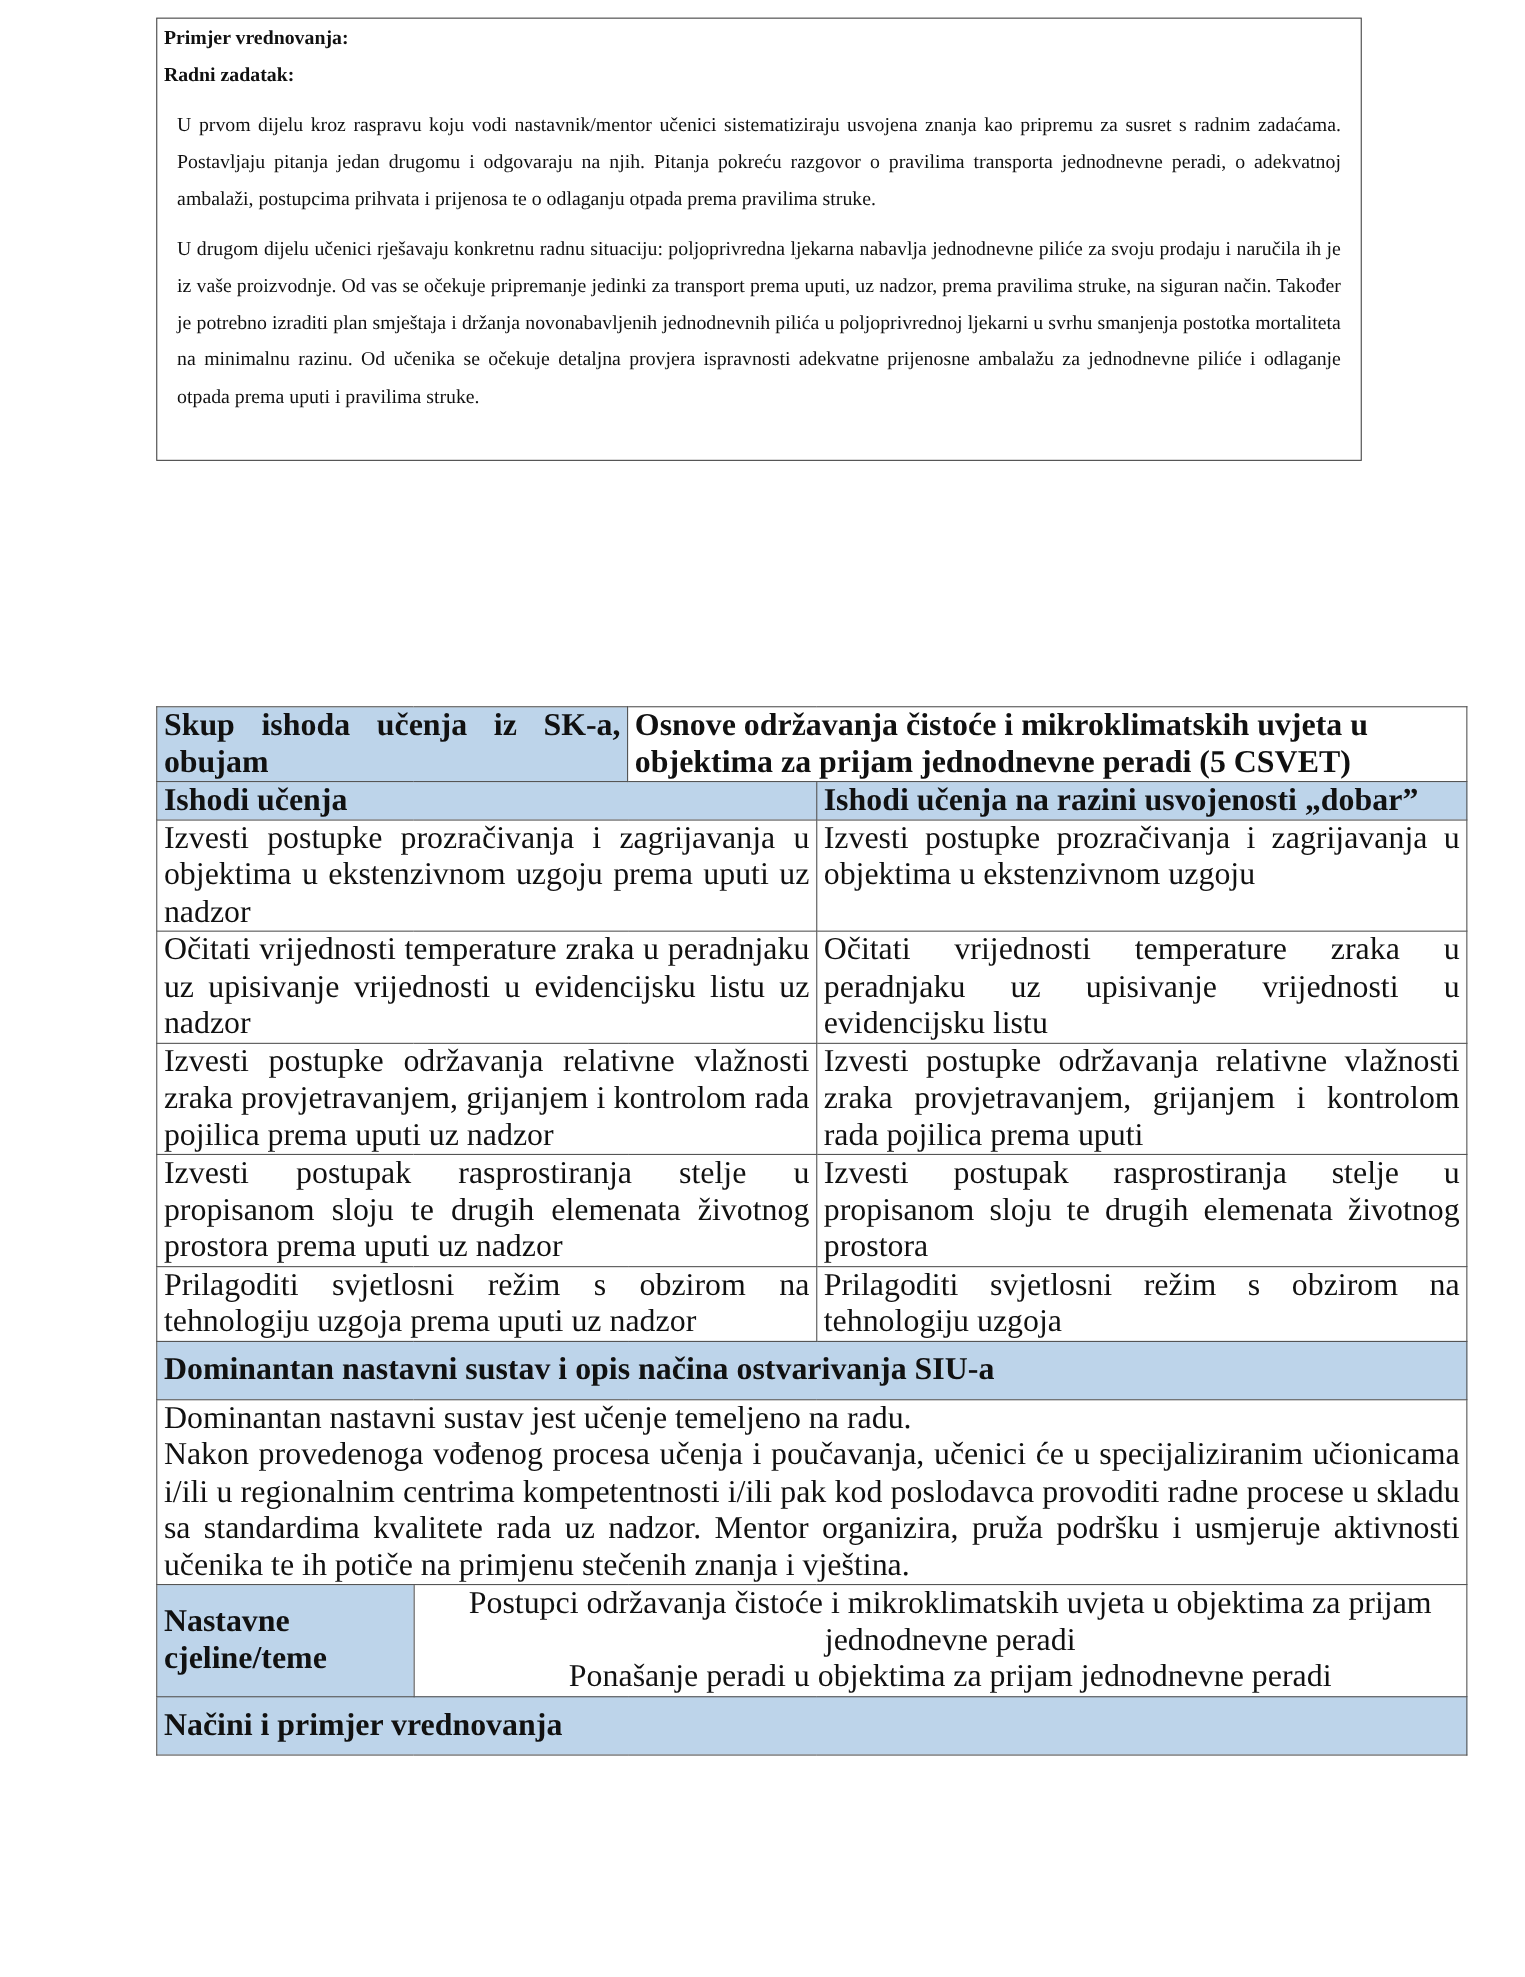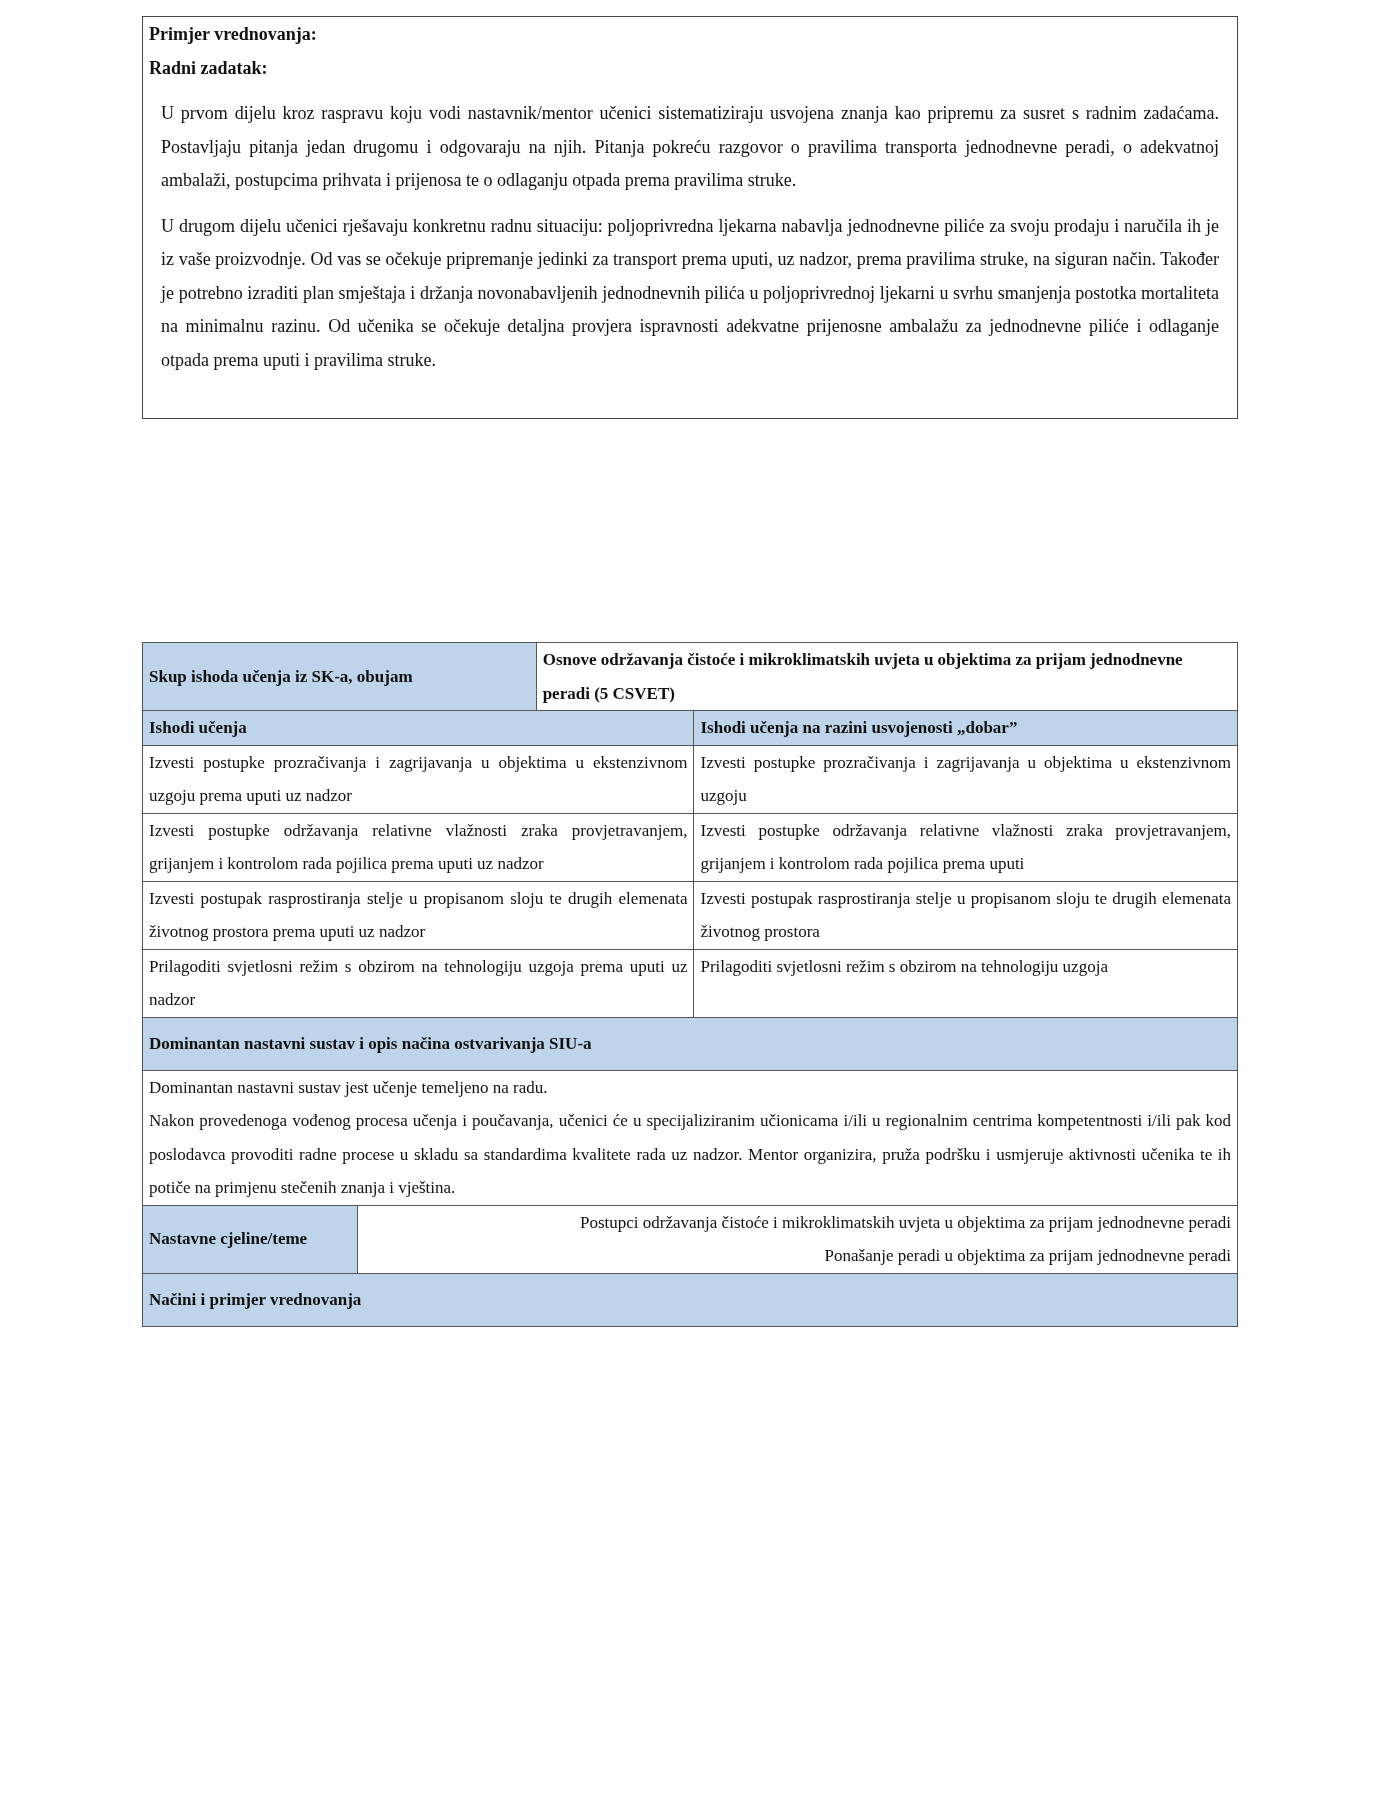--- a/index.html
+++ b/index.html
@@ -5,22 +5,22 @@
   html, body { margin: 0; padding: 0; background: #ffffff; }
   body { width: 1386px; height: 1797px; position: relative; font-family: "Liberation Serif", "DejaVu Serif", serif; color: #111; }
   .box1 {
     position: absolute; left: 142px; top: 16px; width: 1096px; height: 403px;
     border: 1.5px solid #444; box-sizing: border-box; padding: 1px 6px 0 6px;
     font-size: 18px; line-height: 33.5px;
   }
   .box1 .b { font-weight: bold; }
   .box1 p { margin: 12px; text-align: justify; }
   table.main {
-    position: absolute; left: 142px; top: 642px; width: 1096px;
-    border-collapse: collapse; font-size: 17px; line-height: 33.5px;
+    position: absolute; left: 142px; top: 642px; width: 1192px;
+    border-collapse: collapse; font-size: 29px; line-height: 33.5px;
   }
   table.main td { border: 1.5px solid #555; padding: 0 6px; vertical-align: top; text-align: justify; }
   .blue { background: #bdd4ea; }
   .bold { font-weight: bold; }
   .center { text-align: center; }
   .hdr-left { vertical-align: middle !important; height: 66px; }
   .sec-hdr { height: 52px; vertical-align: middle !important; }
   .tema-left { vertical-align: middle !important; margin-left: 48px; }
   .last-cell { height: 100px; }
   .line { display: block; }
@@ -49,20 +49,24 @@
   </tr>
   <tr>
     <td class="blue bold center" colspan="3">Ishodi učenja</td>
     <td class="blue bold center">Ishodi učenja na razini usvojenosti „dobar”</td>
   </tr>
   <tr>
     <td colspan="3">Izvesti postupke prozračivanja i zagrijavanja u objektima u ekstenzivnom uzgoju prema uputi uz nadzor</td>
     <td>Izvesti postupke prozračivanja i zagrijavanja u objektima u ekstenzivnom uzgoju</td>
   </tr>
   <tr>
+    <td colspan="3">Očitati vrijednosti temperature zraka u peradnjaku uz upisivanje vrijednosti u evidencijsku listu uz nadzor</td>
+    <td>Očitati vrijednosti temperature zraka u peradnjaku uz upisivanje vrijednosti u evidencijsku listu</td>
+  </tr>
+  <tr>
     <td colspan="3">Izvesti postupke održavanja relativne vlažnosti zraka provjetravanjem, grijanjem i kontrolom rada pojilica prema uputi uz nadzor</td>
     <td>Izvesti postupke održavanja relativne vlažnosti zraka provjetravanjem, grijanjem i kontrolom rada pojilica prema uputi</td>
   </tr>
   <tr>
     <td colspan="3">Izvesti postupak rasprostiranja stelje u propisanom sloju te drugih elemenata životnog prostora prema uputi uz nadzor</td>
     <td>Izvesti postupak rasprostiranja stelje u propisanom sloju te drugih elemenata životnog prostora</td>
   </tr>
   <tr>
     <td colspan="3">Prilagoditi svjetlosni režim s obzirom na tehnologiju uzgoja prema uputi uz nadzor</td>
     <td>Prilagoditi svjetlosni režim s obzirom na tehnologiju uzgoja</td>
@@ -71,21 +75,21 @@
     <td class="blue bold sec-hdr" colspan="4">Dominantan nastavni sustav i opis načina ostvarivanja SIU-a</td>
   </tr>
   <tr>
     <td colspan="4">
       <span class="line">Dominantan nastavni sustav jest učenje temeljeno na radu.</span>
       <span class="line">Nakon provedenoga vođenog procesa učenja i poučavanja, učenici će u specijaliziranim učionicama i/ili u regionalnim centrima kompetentnosti i/ili pak kod poslodavca provoditi radne procese u skladu sa standardima kvalitete rada uz nadzor. Mentor organizira, pruža podršku i usmjeruje aktivnosti učenika te ih potiče na primjenu stečenih znanja i vještina.</span>
     </td>
   </tr>
   <tr>
     <td class="blue bold tema-left" style="text-align:left;">Nastavne cjeline/teme</td>
-    <td colspan="3" style="padding-left:24px; text-align:right;">
+    <td colspan="3" style="padding-left:24px; text-align:center;">
       <span class="line">Postupci održavanja čistoće i mikroklimatskih uvjeta u objektima za prijam jednodnevne peradi</span>
       <span class="line">Ponašanje peradi u objektima za prijam jednodnevne peradi</span>
     </td>
   </tr>
   <tr>
     <td class="blue bold sec-hdr" colspan="4">Načini i primjer vrednovanja</td>
   </tr>
 </tbody>
   </table>
 

